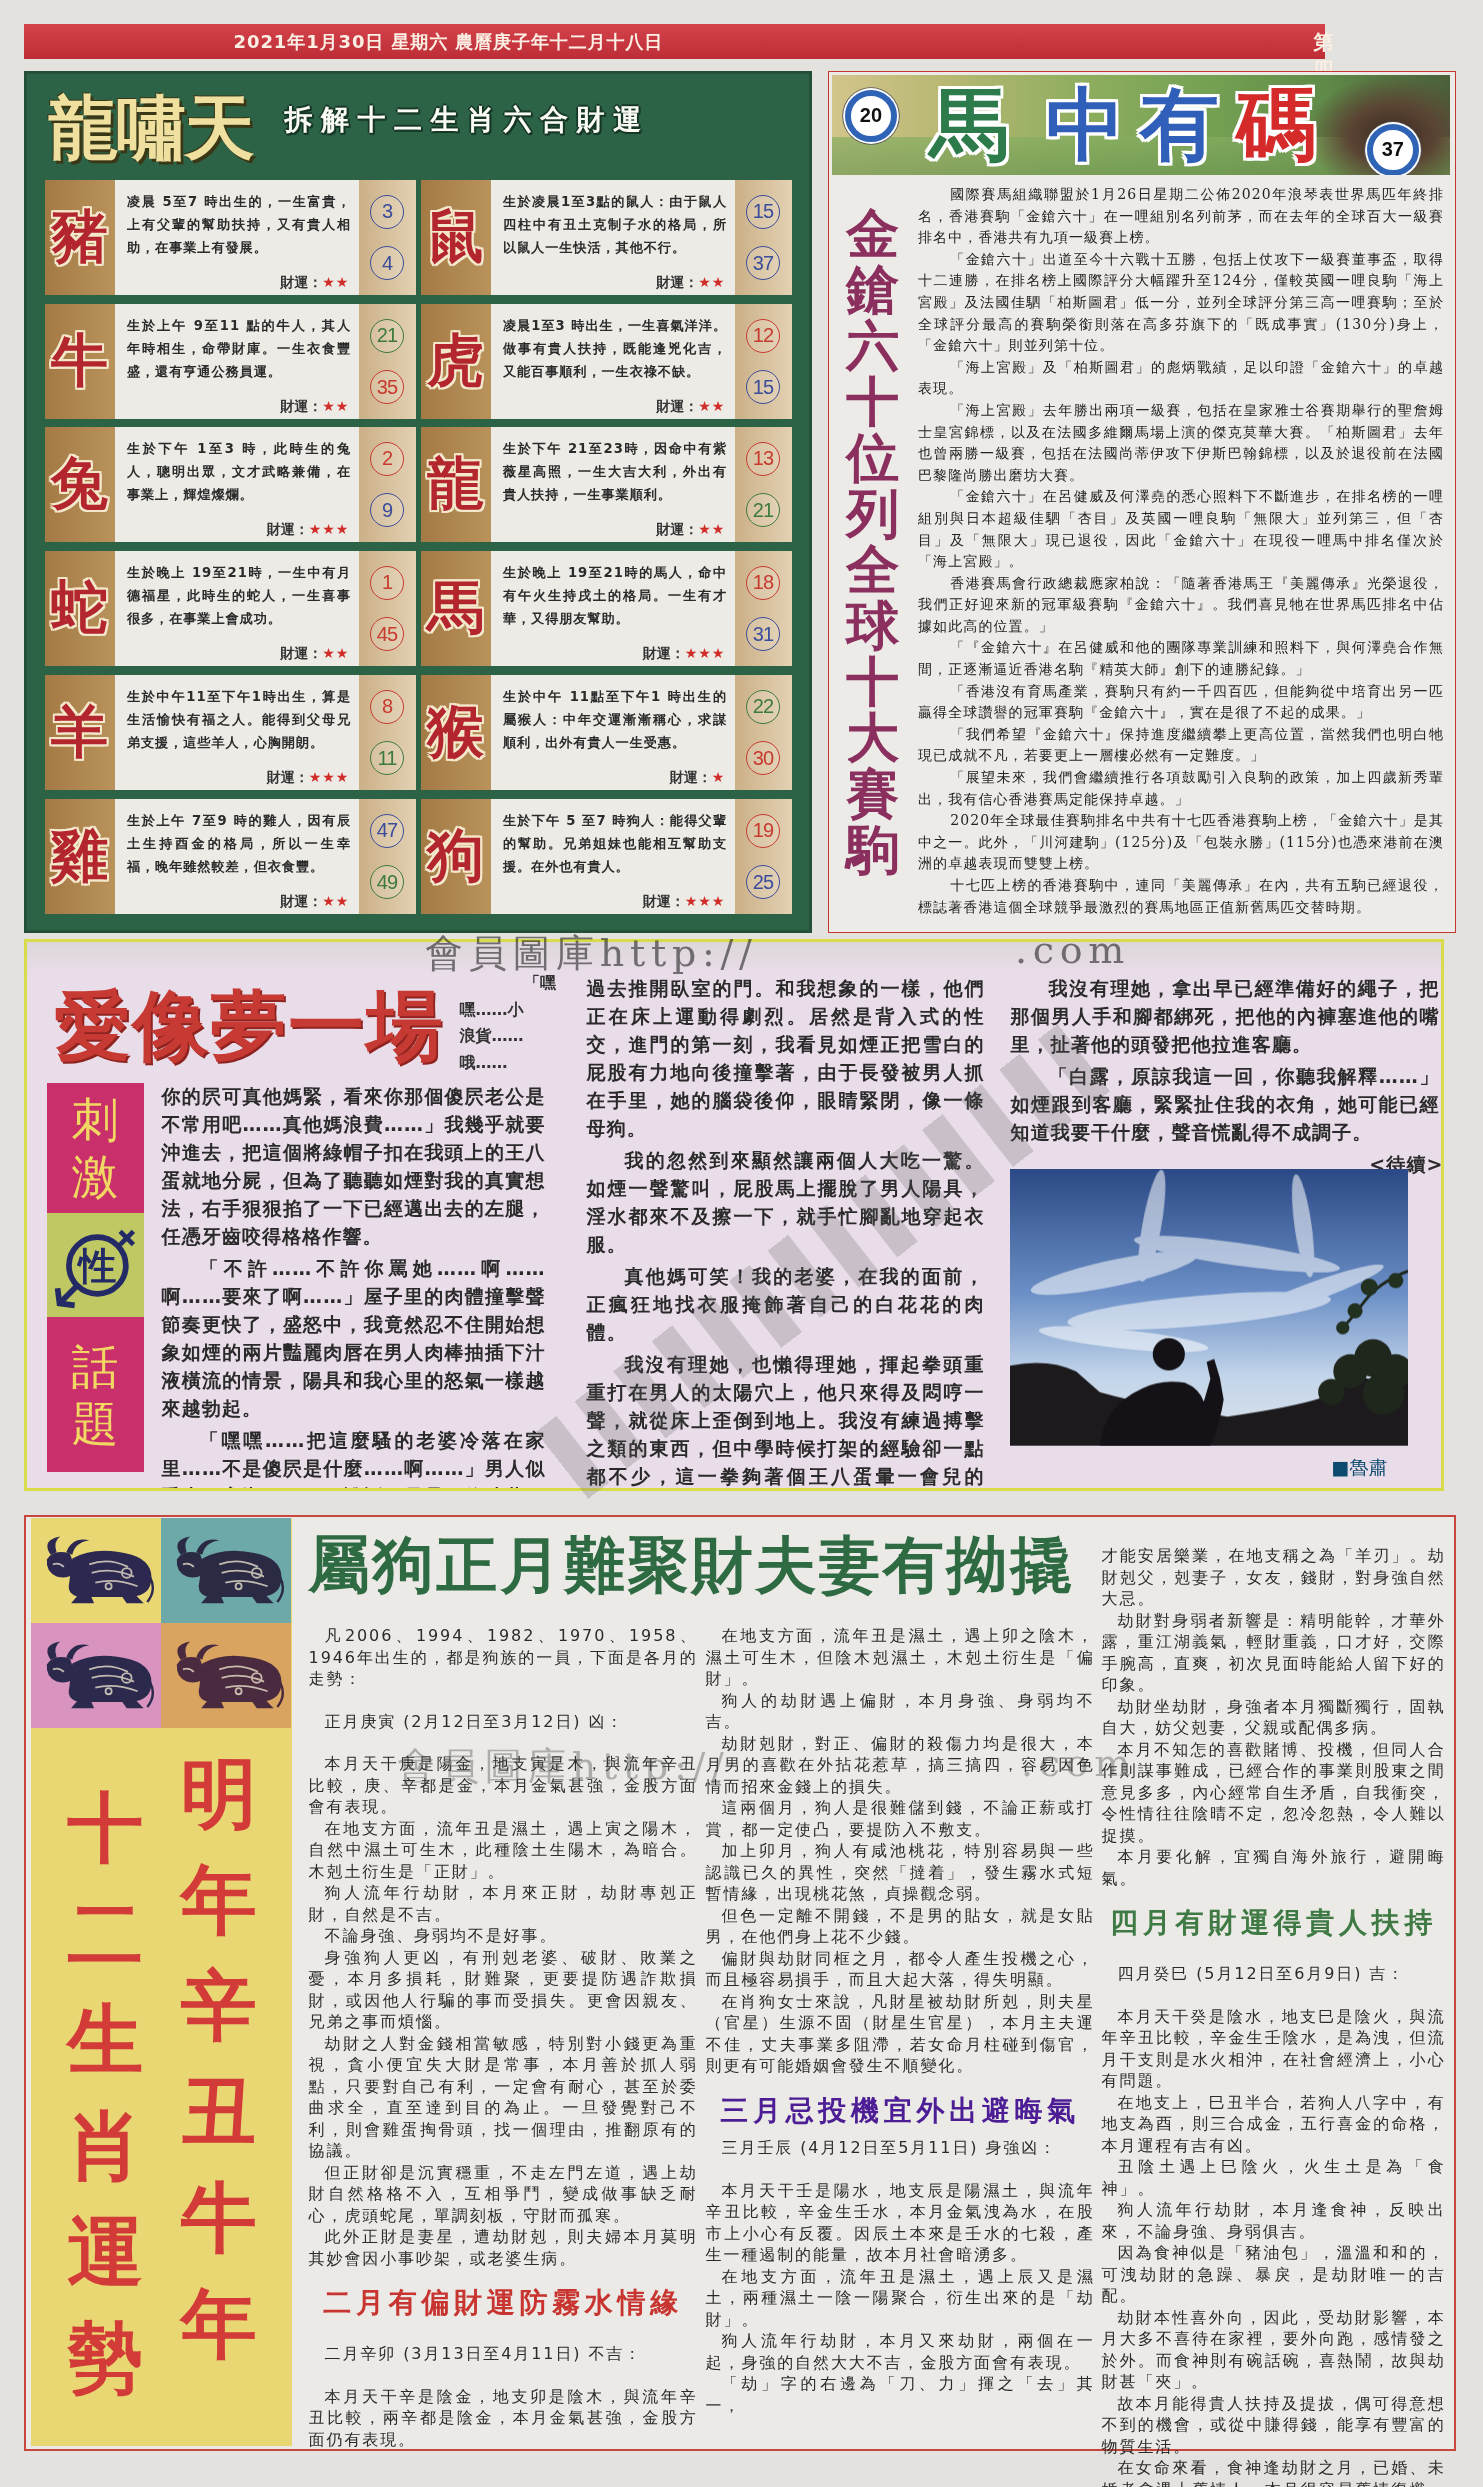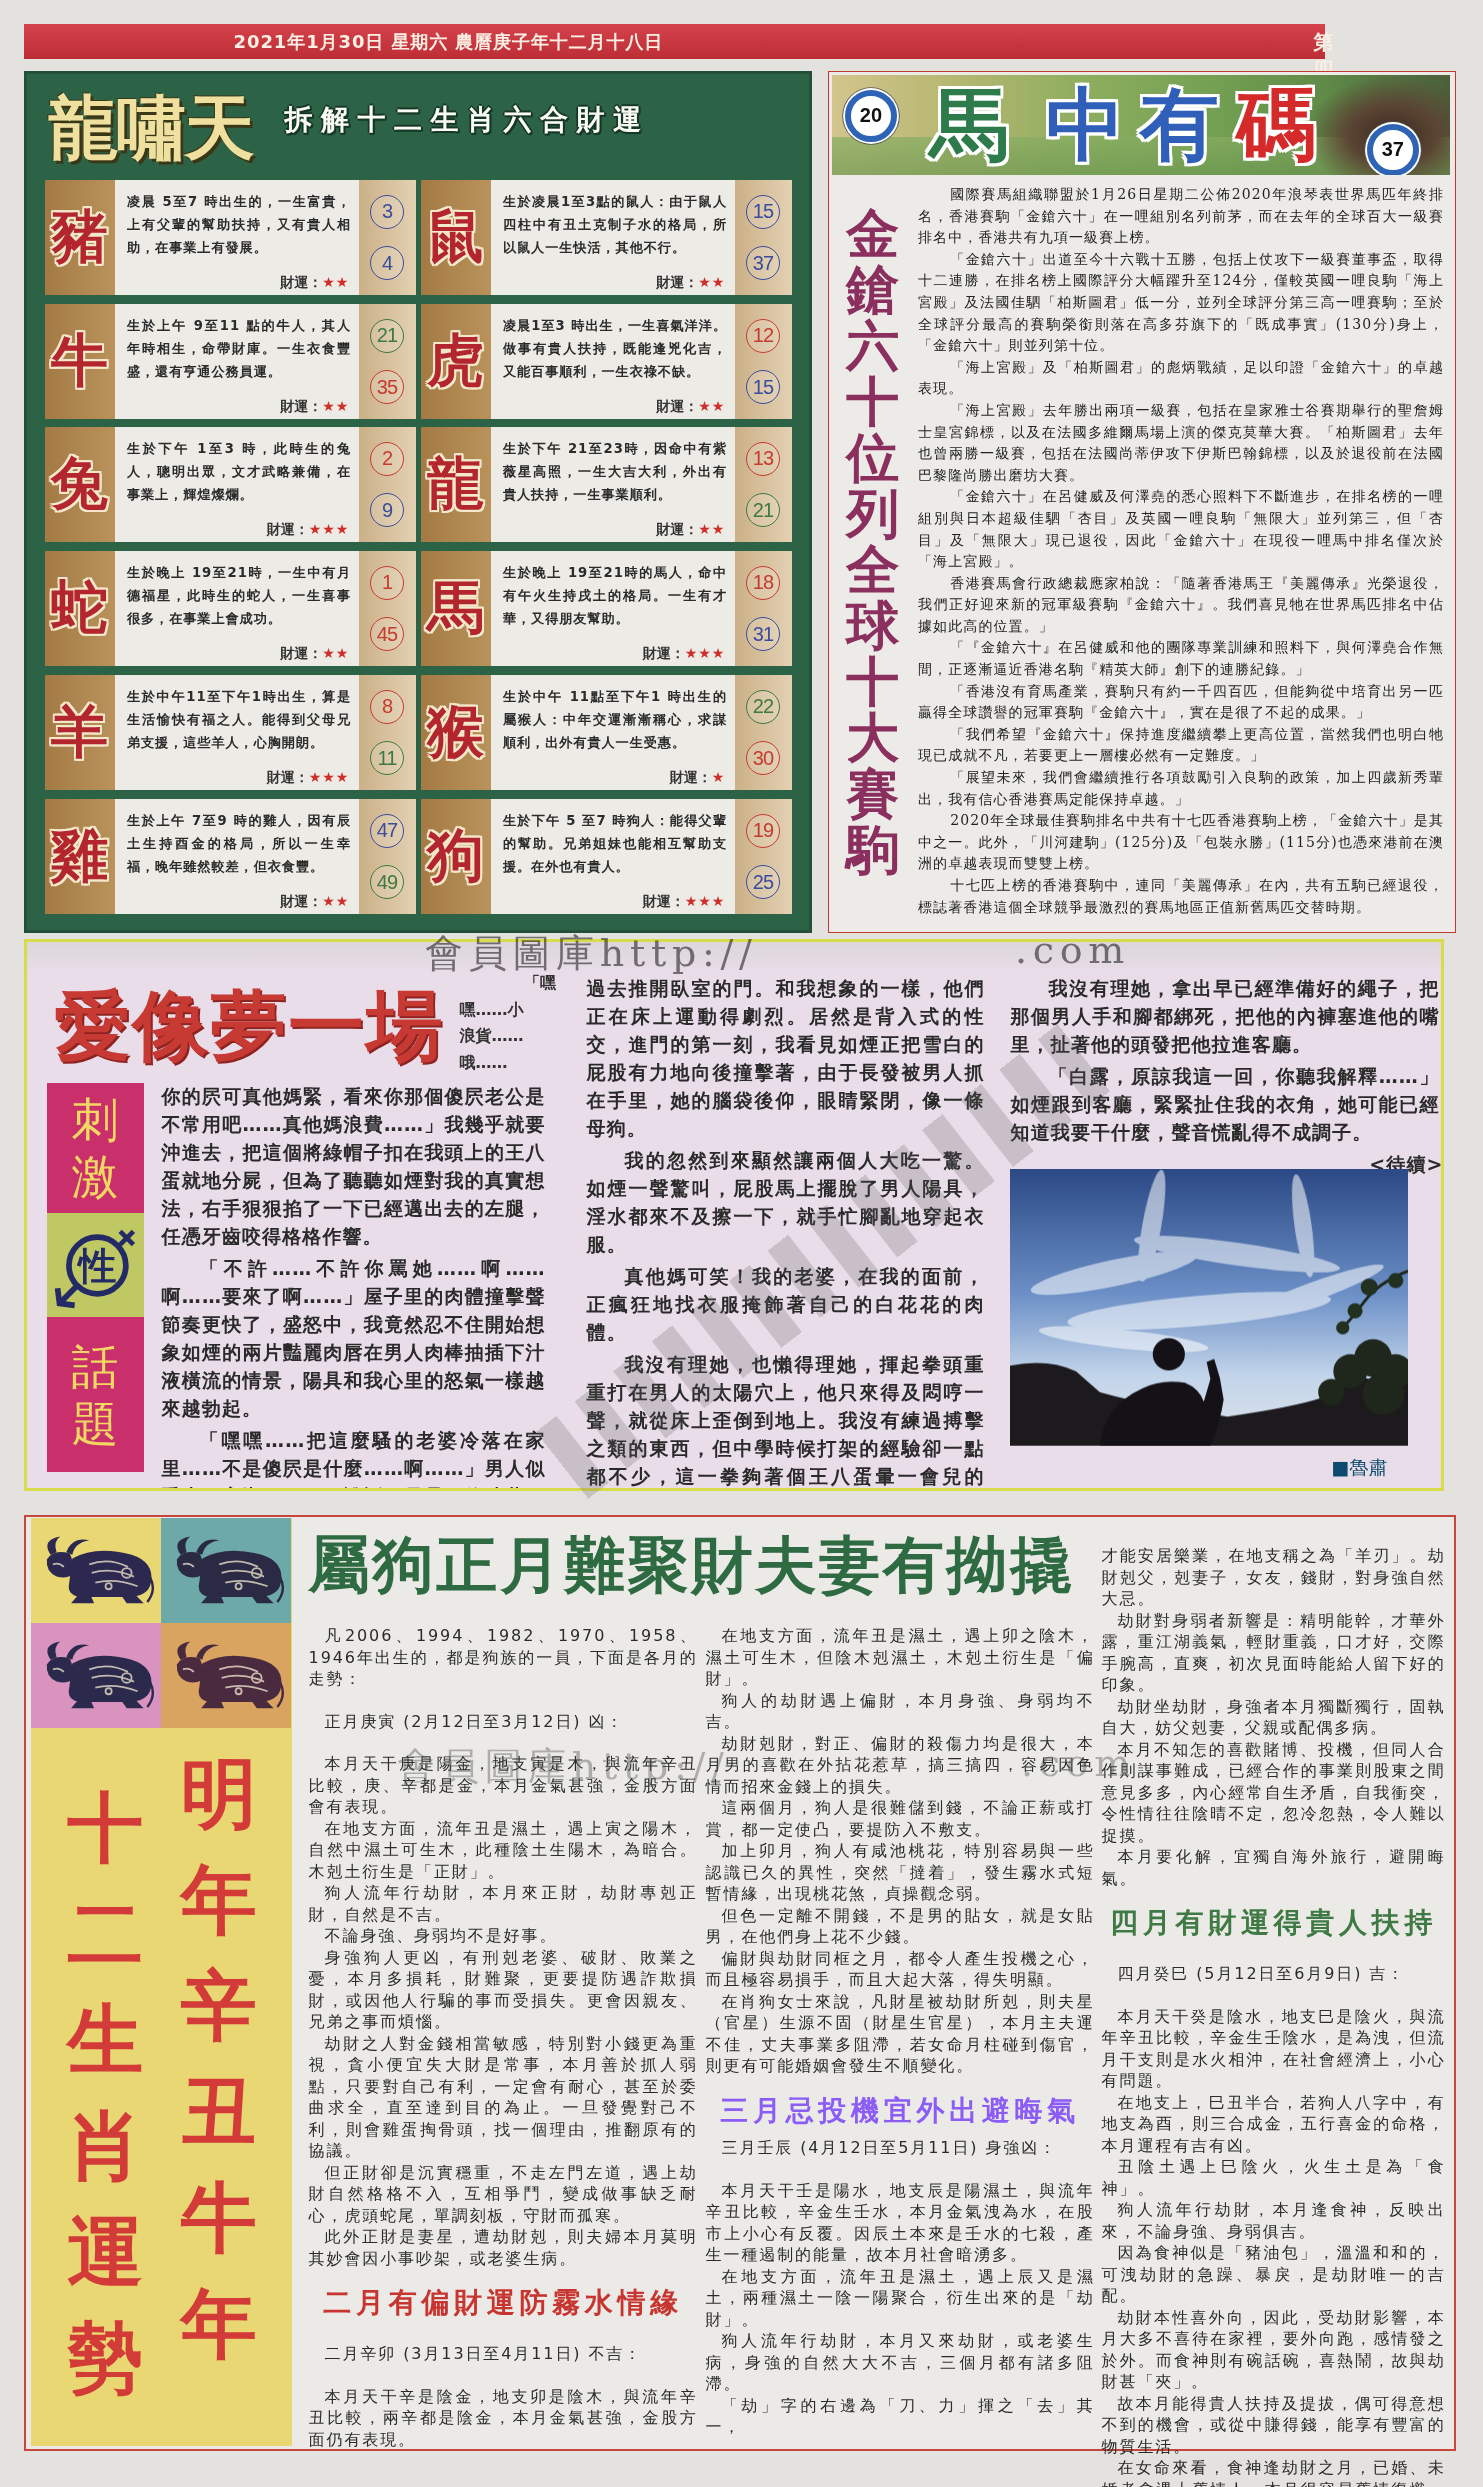--- a/index.html
+++ b/index.html
@@ -76,21 +76,21 @@
   .ox{position:absolute;width:130px;height:105px;display:flex;align-items:center;justify-content:center;}
   .ox svg{width:121px;height:87px;}
   .bvert{position:absolute;width:95px;font-family:"DejaVu Serif",serif;font-weight:bold;font-size:76px;line-height:106px;color:#d23b37;text-align:center;word-break:break-all;}
   .bhead{position:absolute;left:283px;top:7.6px;font-family:"DejaVu Serif",serif;font-weight:bold;font-size:61px;color:#2e6a42;letter-spacing:2.8px;white-space:nowrap;}
   .bcol{position:absolute;font-size:16px;line-height:21.5px;letter-spacing:1.9px;color:#2b2b2b;text-align:justify;}
   .bcol p{margin:0;text-indent:1em;}
   .bcol p.cont{text-indent:0;}
   .bcol p.month{margin:21px 0;}
   .bcol h3{margin:15px 0 7.6px;font-size:28px;line-height:38px;letter-spacing:4.7px;text-align:center;font-weight:bold;}
   .bcol h3[data-color="red"]{color:#c8342f;}
-  .bcol h3[data-color="blue"]{color:#8b5cf6;}
+  .bcol h3[data-color="blue"]{color:#4c1d95;}
   .bcol h3[data-color="green"]{color:#3f7a44;}
 </style>
 </head>
 <body>
 
 <svg width="0" height="0" style="position:absolute">
   <defs>
     <symbol id="ox" viewBox="0 0 200 120">
       <path d="M60 40 Q100 18 158 34 Q196 46 190 80 Q186 104 150 104 L72 104 Q50 100 55 80 Z"></path>
       <path d="M18 42 Q28 24 56 32 L66 60 Q56 76 34 70 Q16 62 18 42 Z"></path>
@@ -436,21 +436,21 @@
     <p>劫財剋財，對正、偏財的殺傷力均是很大，本月男的喜歡在外拈花惹草，搞三搞四，容易因色情而招來金錢上的損失。</p>
     <p>這兩個月，狗人是很難儲到錢，不論正薪或打賞，都一定使凸，要提防入不敷支。</p>
     <p>加上卯月，狗人有咸池桃花，特別容易與一些認識已久的異性，突然「撻着」，發生霧水式短暫情緣，出現桃花煞，貞操觀念弱。</p>
     <p>但色一定離不開錢，不是男的貼女，就是女貼男，在他們身上花不少錢。</p>
     <p>偏財與劫財同框之月，都令人產生投機之心，而且極容易損手，而且大起大落，得失明顯。</p>
     <p>在肖狗女士來說，凡財星被劫財所剋，則夫星（官星）生源不固（財星生官星），本月主夫運不佳，丈夫事業多阻滯，若女命月柱碰到傷官，則更有可能婚姻會發生不順變化。</p>
     <h3 data-color="blue">三月忌投機宜外出避晦氣</h3>
     <p class="month" style="margin-top:7.6px">三月壬辰 (4月12日至5月11日) 身強凶：</p>
     <p>本月天干壬是陽水，地支辰是陽濕土，與流年辛丑比較，辛金生壬水，本月金氣洩為水，在股市上小心有反覆。因辰土本來是壬水的七殺，產生一種遏制的能量，故本月社會暗湧多。</p>
     <p>在地支方面，流年丑是濕土，遇上辰又是濕土，兩種濕土一陰一陽聚合，衍生出來的是「劫財」。</p>
-    <p>狗人流年行劫財，本月又來劫財，或老婆生病，身強的自然大大不吉，三個月都有諸多阻滯。</p>
+    <p>狗人流年行劫財，本月又來劫財，兩個在一起，身強的自然大大不吉，金股方面會有表現。</p>
     <p>「劫」字的右邊為「刀、力」揮之「去」其一，</p>
   </div>
 
   <div class="bcol" style="left:1076px;top:28px;width:344px">
     <p class="cont">才能安居樂業，在地支稱之為「羊刃」。劫財剋父，剋妻子，女友，錢財，對身強自然大忌。</p>
     <p>劫財對身弱者新響是：精明能幹，才華外露，重江湖義氣，輕財重義，口才好，交際手腕高，直爽，初次見面時能給人留下好的印象。</p>
     <p>劫財坐劫財，身強者本月獨斷獨行，固執自大，妨父剋妻，父親或配偶多病。</p>
     <p>本月不知怎的喜歡賭博、投機，但同人合作則謀事難成，已經合作的事業則股東之間意見多多，內心經常自生矛盾，自我衝突，令性情往往陰晴不定，忽冷忽熱，令人難以捉摸。</p>
     <p>本月要化解，宜獨自海外旅行，避開晦氣。</p>
     <h3 data-color="green">四月有財運得貴人扶持</h3>

